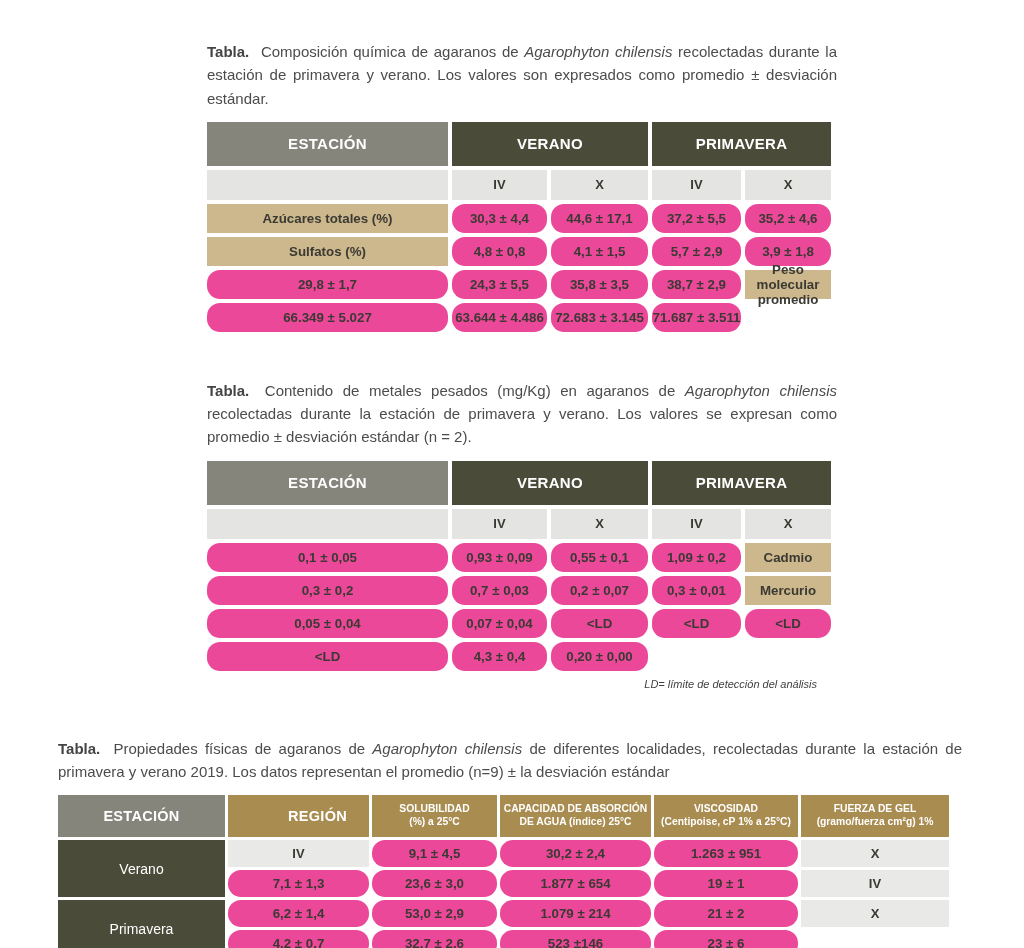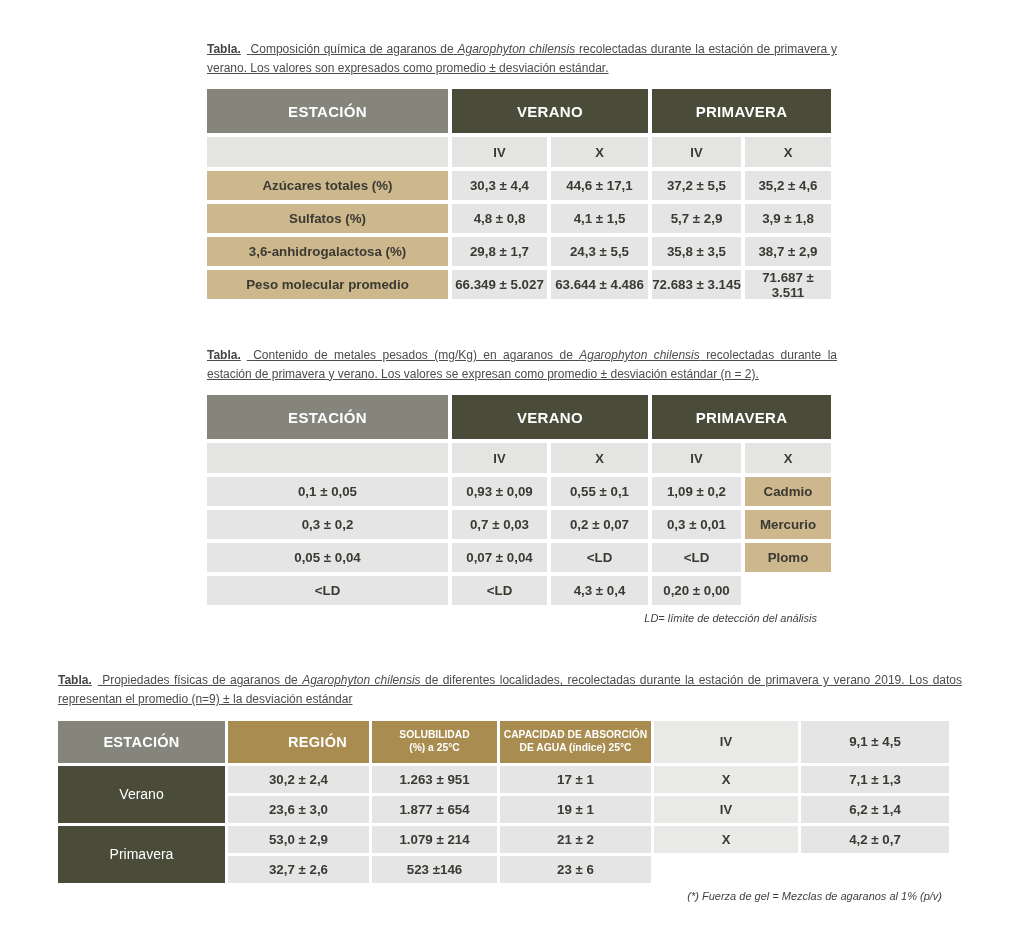--- a/index.html
+++ b/index.html
@@ -9,22 +9,22 @@
     font-family: "Liberation Sans", sans-serif;
     color: #3a3a33;
     overflow: hidden;
   }
   .page { padding-top: 40px; }
 
   .block-narrow { width: 630px; margin-left: 207px; }
   .block-wide   { width: 904px; margin-left: 58px; }
 
   .caption {
-    font-size: 12px; line-height: 1.55; color: #4c4c4c;
-    text-align: justify; margin-bottom: 12px; text-decoration: underline;
+    font-size: 15px; line-height: 1.55; color: #4c4c4c;
+    text-align: justify; margin-bottom: 12px;
   }
   .caption b { font-weight: 700; margin-right: 6px; color: #444; }
   .caption i { font-style: italic; }
 
   .grid { display: grid; gap: 4px 4px; }
 
   .grid-chem {
     grid-template-columns: 241px 95px 97px 89px 86px;
     grid-template-rows: 44px 30px 29px 29px 29px 29px;
   }
@@ -39,21 +39,21 @@
   .h-gray  { background: #85857b; color: #fff; font-weight: 700; font-size: 15px; letter-spacing: .3px; }
   .h-olive { background: #4a4c39; color: #fff; font-weight: 700; font-size: 15px; letter-spacing: .3px; }
   .h-gold  { background: #a98c50; color: #fff; font-weight: 700; padding-left: 38px; }
   .h-big   { font-size: 14.5px; letter-spacing: .3px; }
   .h-small { font-size: 10.3px; line-height: 1.25; flex-direction: column; padding: 2px; }
 
   .span2 { grid-column: span 2; }
 
   .sub   { background: #e4e4e2; font-weight: 700; font-size: 13px; }
   .lab   { background: #cdb78c; font-weight: 700; font-size: 13.3px; }
-  .val   { background: #e5e5e5; font-weight: 600; font-size: 13.3px; }
+  .val   { background: #ec4899; font-weight: 600; font-size: 13.3px; border-radius: 13px; }
 
   .season { background: #4a4c39; color: #fff; font-size: 14px; font-weight: 400; grid-column: 1; }
   .season-verano    { grid-row: 2 / span 2; }
   .season-primavera { grid-row: 4 / span 2; }
   .region { background: #e9e9e7; font-weight: 700; font-size: 13px; }
 
   .footnote {
     font-size: 11px; color: #3f3f3f; text-align: right;
     padding-right: 20px; margin-top: 7px; font-style: italic;
   }
@@ -90,21 +90,20 @@
       <div class="cell val">44,6 ± 17,1</div>
       <div class="cell val">37,2 ± 5,5</div>
       <div class="cell val">35,2 ± 4,6</div>
 
       <div class="cell lab">Sulfatos (%)</div>
       <div class="cell val">4,8 ± 0,8</div>
       <div class="cell val">4,1 ± 1,5</div>
       <div class="cell val">5,7 ± 2,9</div>
       <div class="cell val">3,9 ± 1,8</div>
 
-      <div class="cell lab">3,6-anhidrogalactosa (%)</div>
       <div class="cell val">29,8 ± 1,7</div>
       <div class="cell val">24,3 ± 5,5</div>
       <div class="cell val">35,8 ± 3,5</div>
       <div class="cell val">38,7 ± 2,9</div>
 
       <div class="cell lab">Peso molecular promedio</div>
       <div class="cell val">66.349 ± 5.027</div>
       <div class="cell val">63.644 ± 4.486</div>
       <div class="cell val">72.683 ± 3.145</div>
       <div class="cell val">71.687 ± 3.511</div>
@@ -140,21 +139,20 @@
       <div class="cell val">0,7 ± 0,03</div>
       <div class="cell val">0,2 ± 0,07</div>
       <div class="cell val">0,3 ± 0,01</div>
 
       <div class="cell lab">Mercurio</div>
       <div class="cell val">0,05 ± 0,04</div>
       <div class="cell val">0,07 ± 0,04</div>
       <div class="cell val">&lt;LD</div>
       <div class="cell val">&lt;LD</div>
 
-      <div class="cell lab">Plomo</div>
       <div class="cell val">&lt;LD</div>
       <div class="cell val">&lt;LD</div>
       <div class="cell val">4,3 ± 0,4</div>
       <div class="cell val">0,20 ± 0,00</div>
     </div>
 
     <p class="footnote">LD= límite de detección del análisis</p>
   </section>
 
   <section class="block-wide mt-t3">
@@ -169,27 +167,34 @@
       <div class="cell h-gray h-big">ESTACIÓN</div>
       <div class="cell h-gold h-big">REGIÓN</div>
       <div class="cell h-gold h-small">
         <span>SOLUBILIDAD</span>
         <span>(%) a 25°C</span>
       </div>
       <div class="cell h-gold h-small">
         <span>CAPACIDAD DE ABSORCIÓN</span>
         <span>DE AGUA (índice) 25°C</span>
       </div>
+      <div class="cell h-gold h-small">
+        <span>VISCOSIDAD</span>
+        <span>(Centipoise, cP 1% a 25°C)</span>
+      </div>
+      <div class="cell h-gold h-small">
+        <span>FUERZA DE GEL</span>
+        <span>(gramo/fuerza cm²g) 1%</span>
+      </div>
 
       <div class="cell season season-verano">Verano</div>
       <div class="cell region">IV</div>
       <div class="cell val">9,1 ± 4,5</div>
       <div class="cell val">30,2 ± 2,4</div>
       <div class="cell val">1.263 ± 951</div>
-      <div class="cell val">17 ± 1</div>
 
       <div class="cell region">X</div>
       <div class="cell val">7,1 ± 1,3</div>
       <div class="cell val">23,6 ± 3,0</div>
       <div class="cell val">1.877 ± 654</div>
       <div class="cell val">19 ± 1</div>
 
       <div class="cell season season-primavera">Primavera</div>
       <div class="cell region">IV</div>
       <div class="cell val">6,2 ± 1,4</div>

